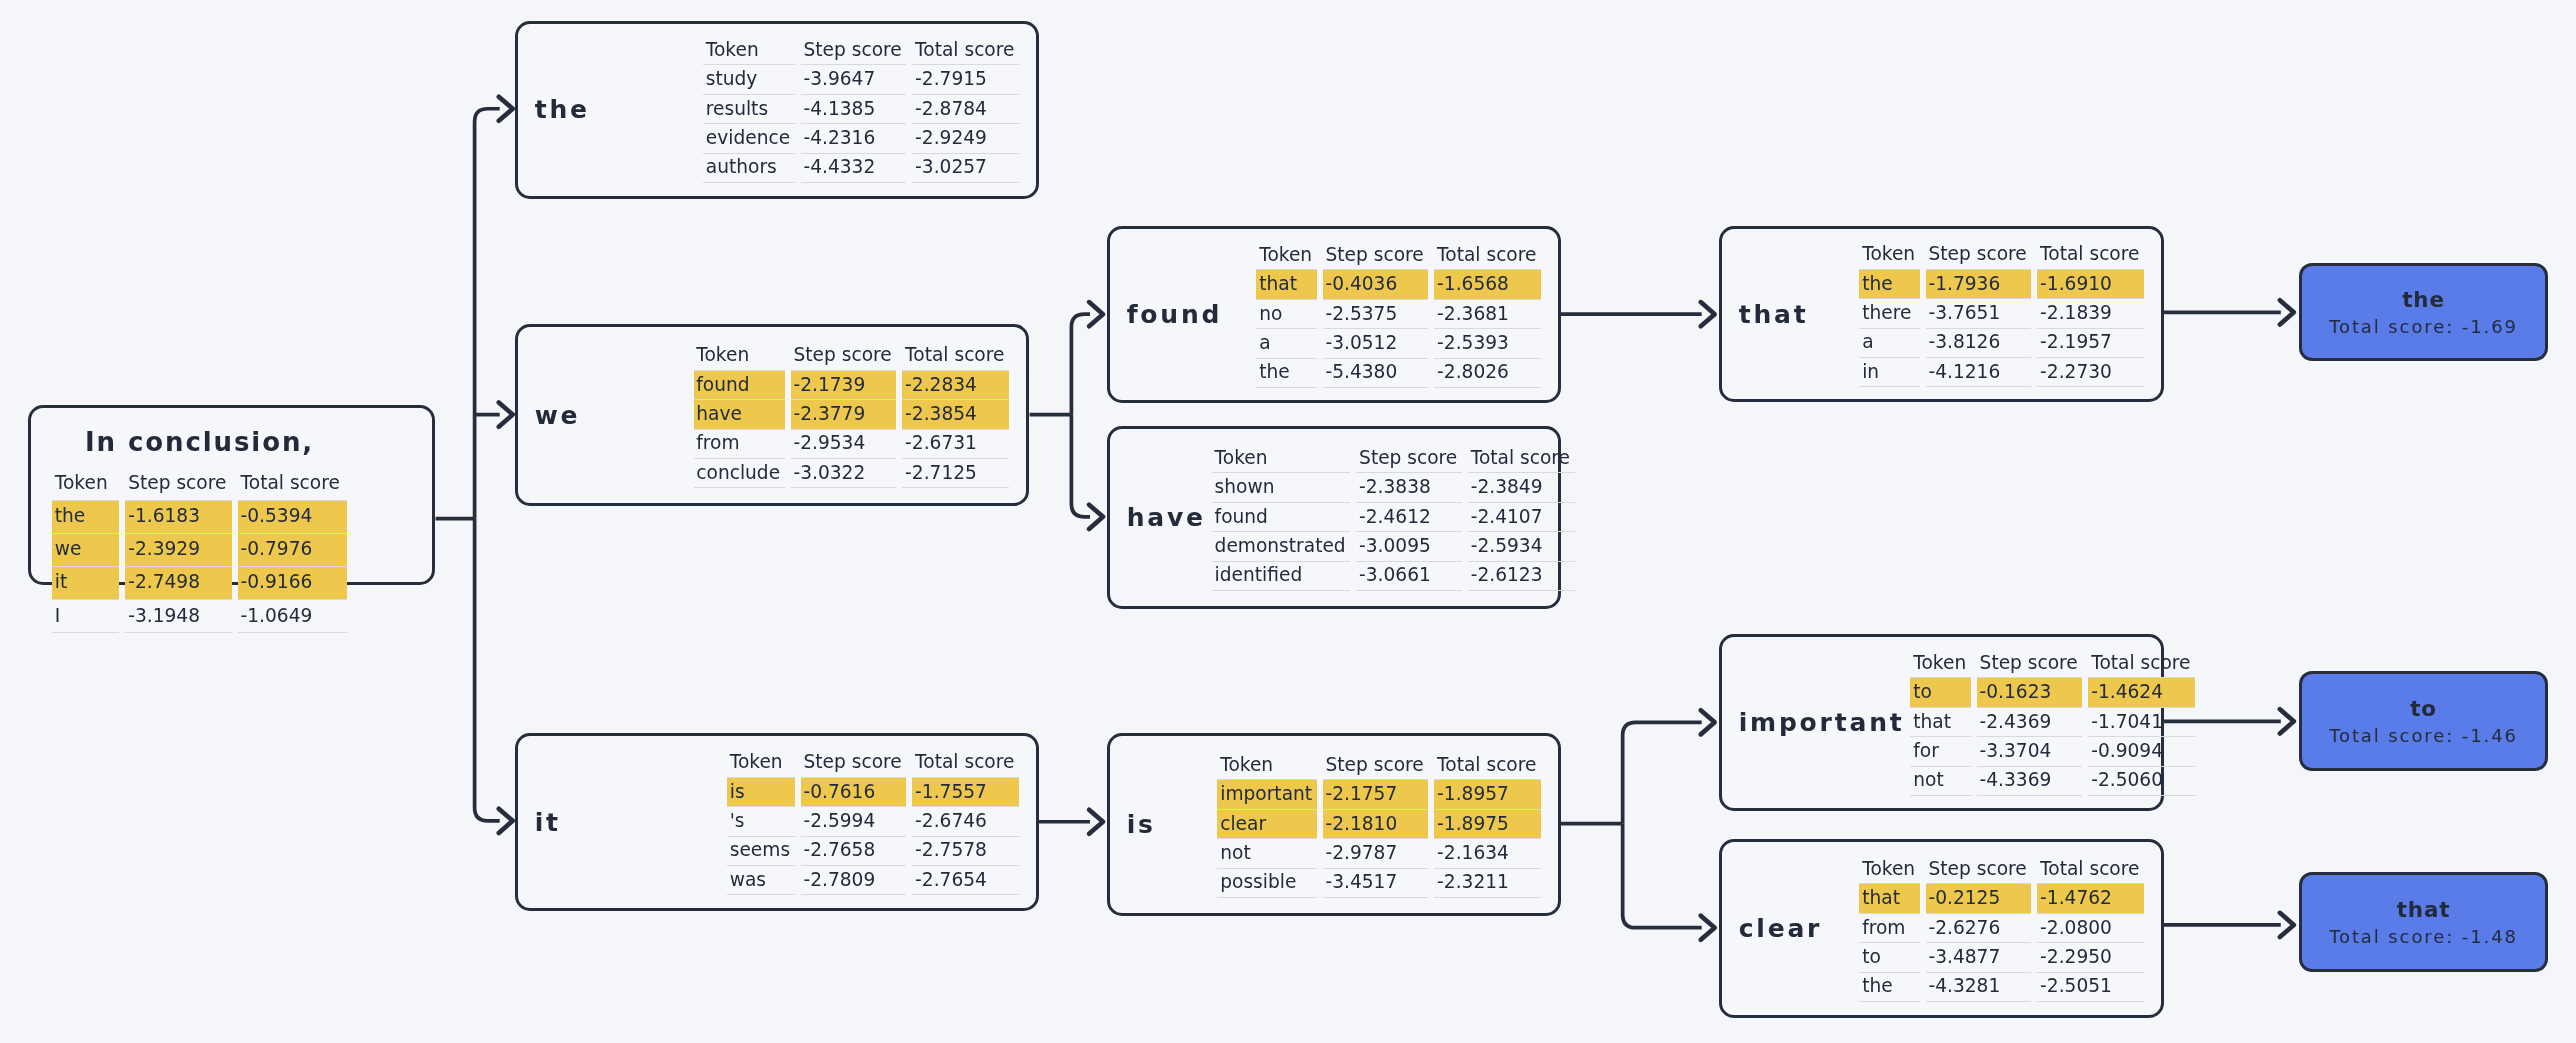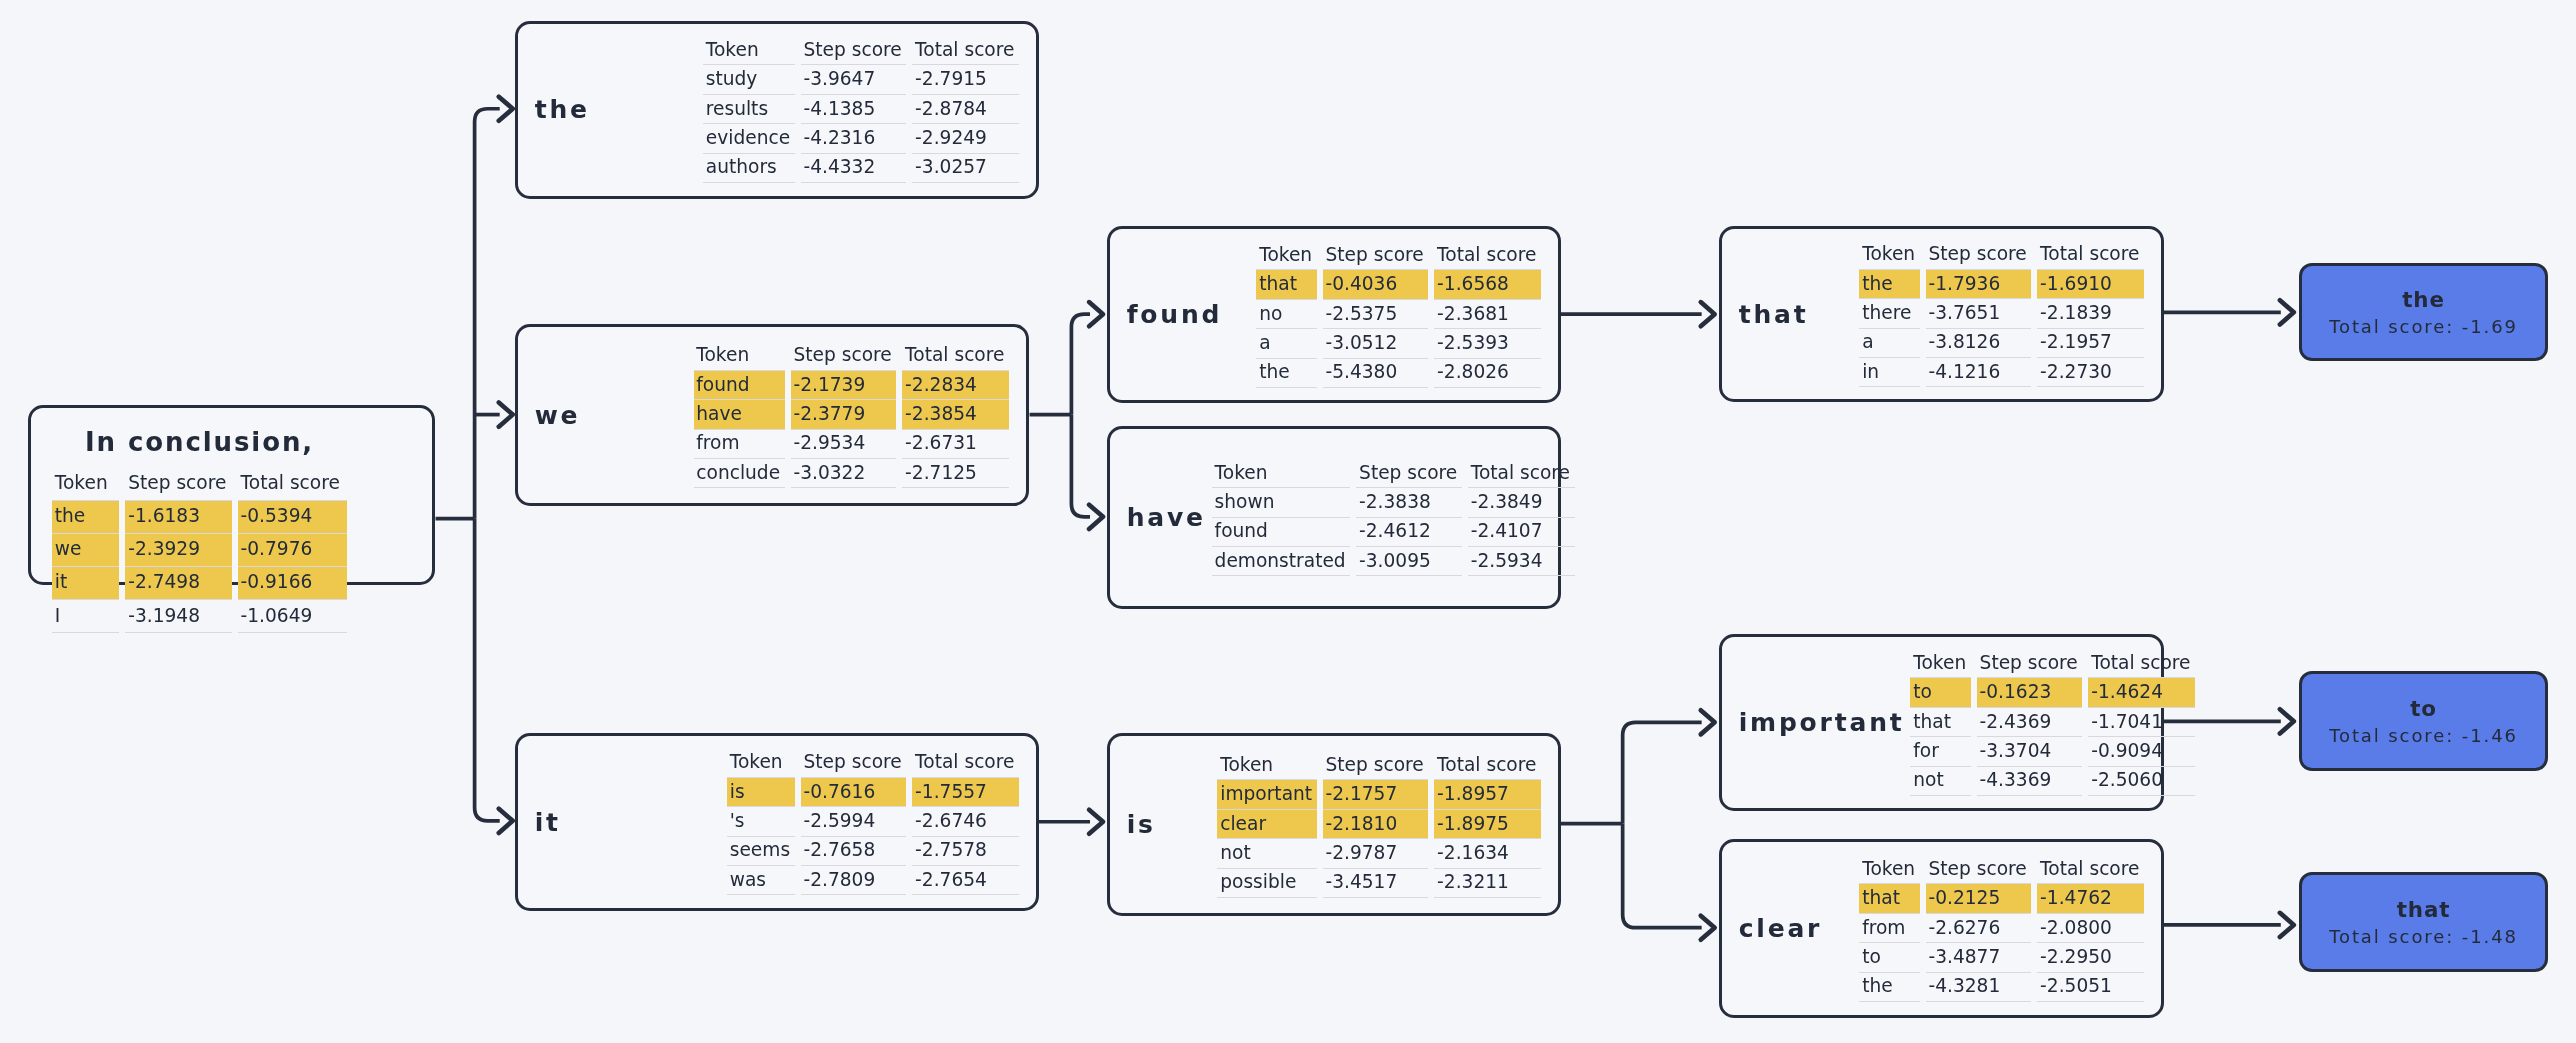--- a/index.html
+++ b/index.html
@@ -270,20 +270,25 @@
         <tr>
           <td class="col-tok">found</td>
           <td class="col-step">-2.4612</td>
           <td class="col-tot">-2.4107</td>
         </tr>
         <tr>
           <td class="col-tok">demonstrated</td>
           <td class="col-step">-3.0095</td>
           <td class="col-tot">-2.5934</td>
         </tr>
+        <tr>
+          <td class="col-tok">identified</td>
+          <td class="col-step">-3.0661</td>
+          <td class="col-tot">-2.6123</td>
+        </tr>
       </tbody>
     </table>
   </div>
 
   <div class="node" style="left:1107px;top:733px;width:454px;height:183px;">
     <div class="node-label">is</div>
     <table class="tok-table">
       <thead>
         <tr>
           <th class="col-tok">Token</th>

